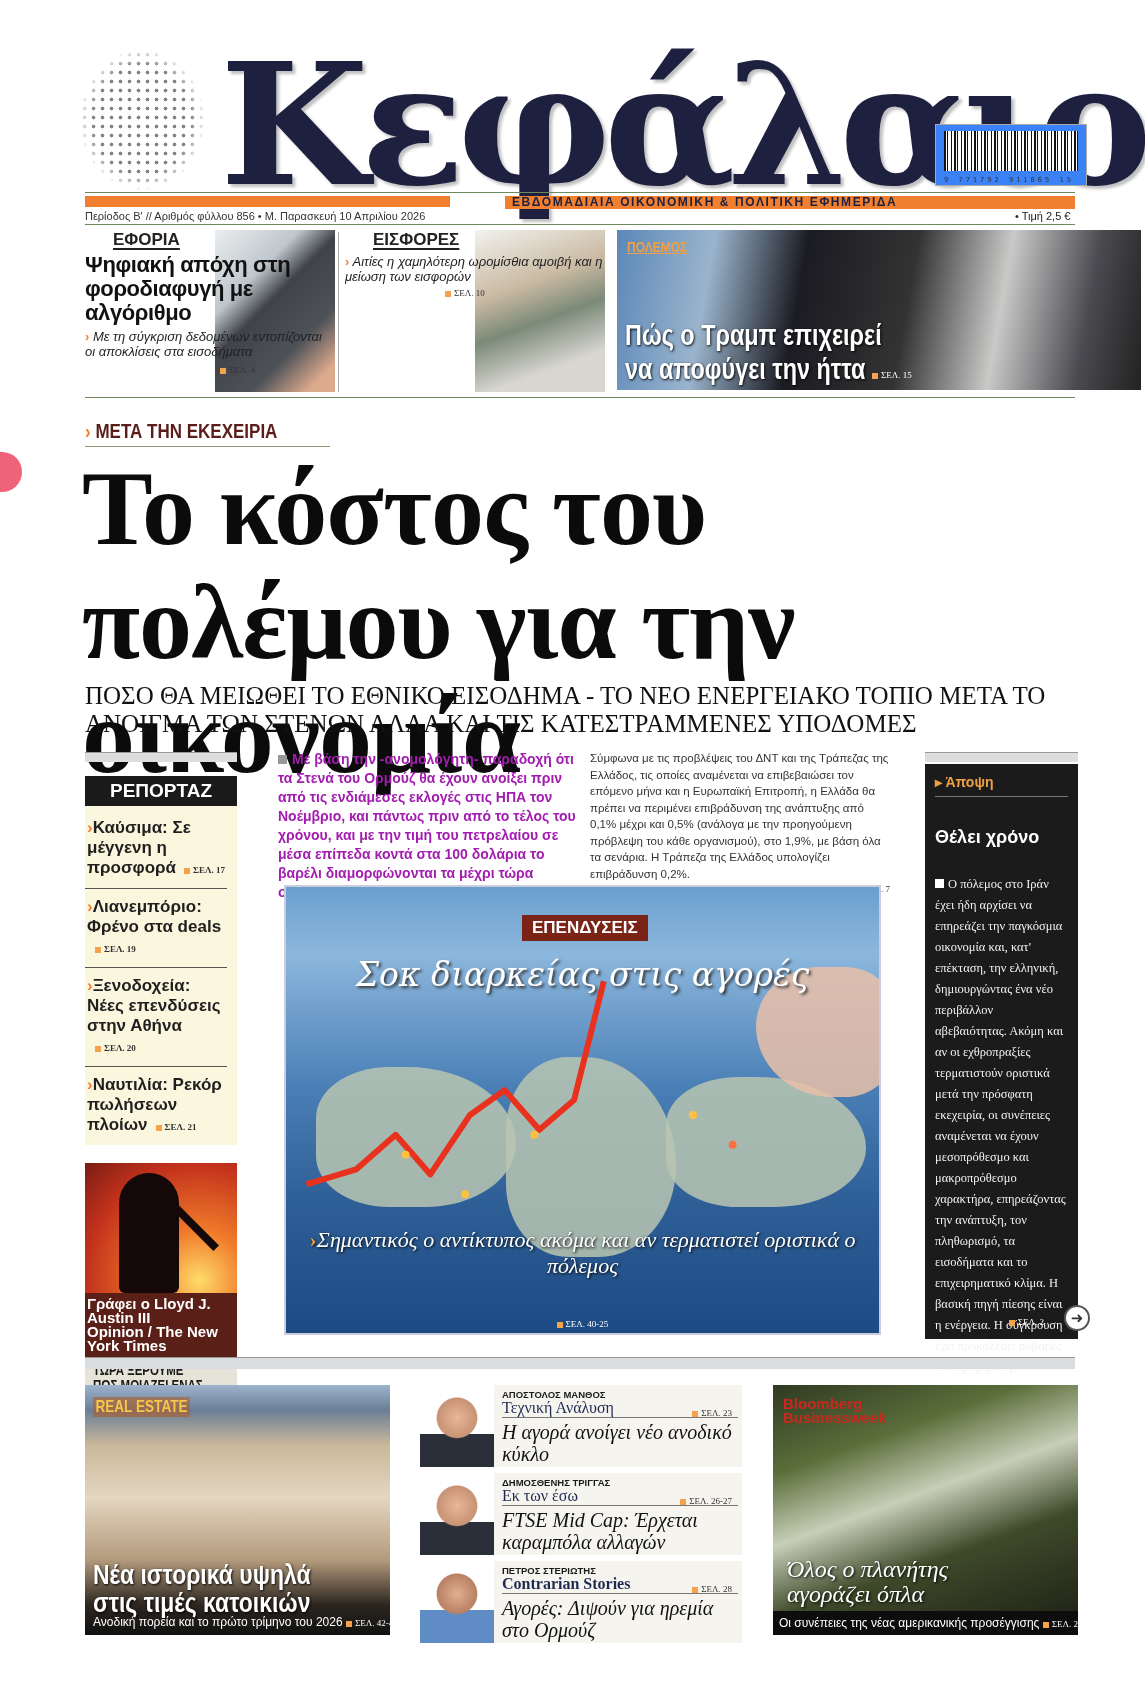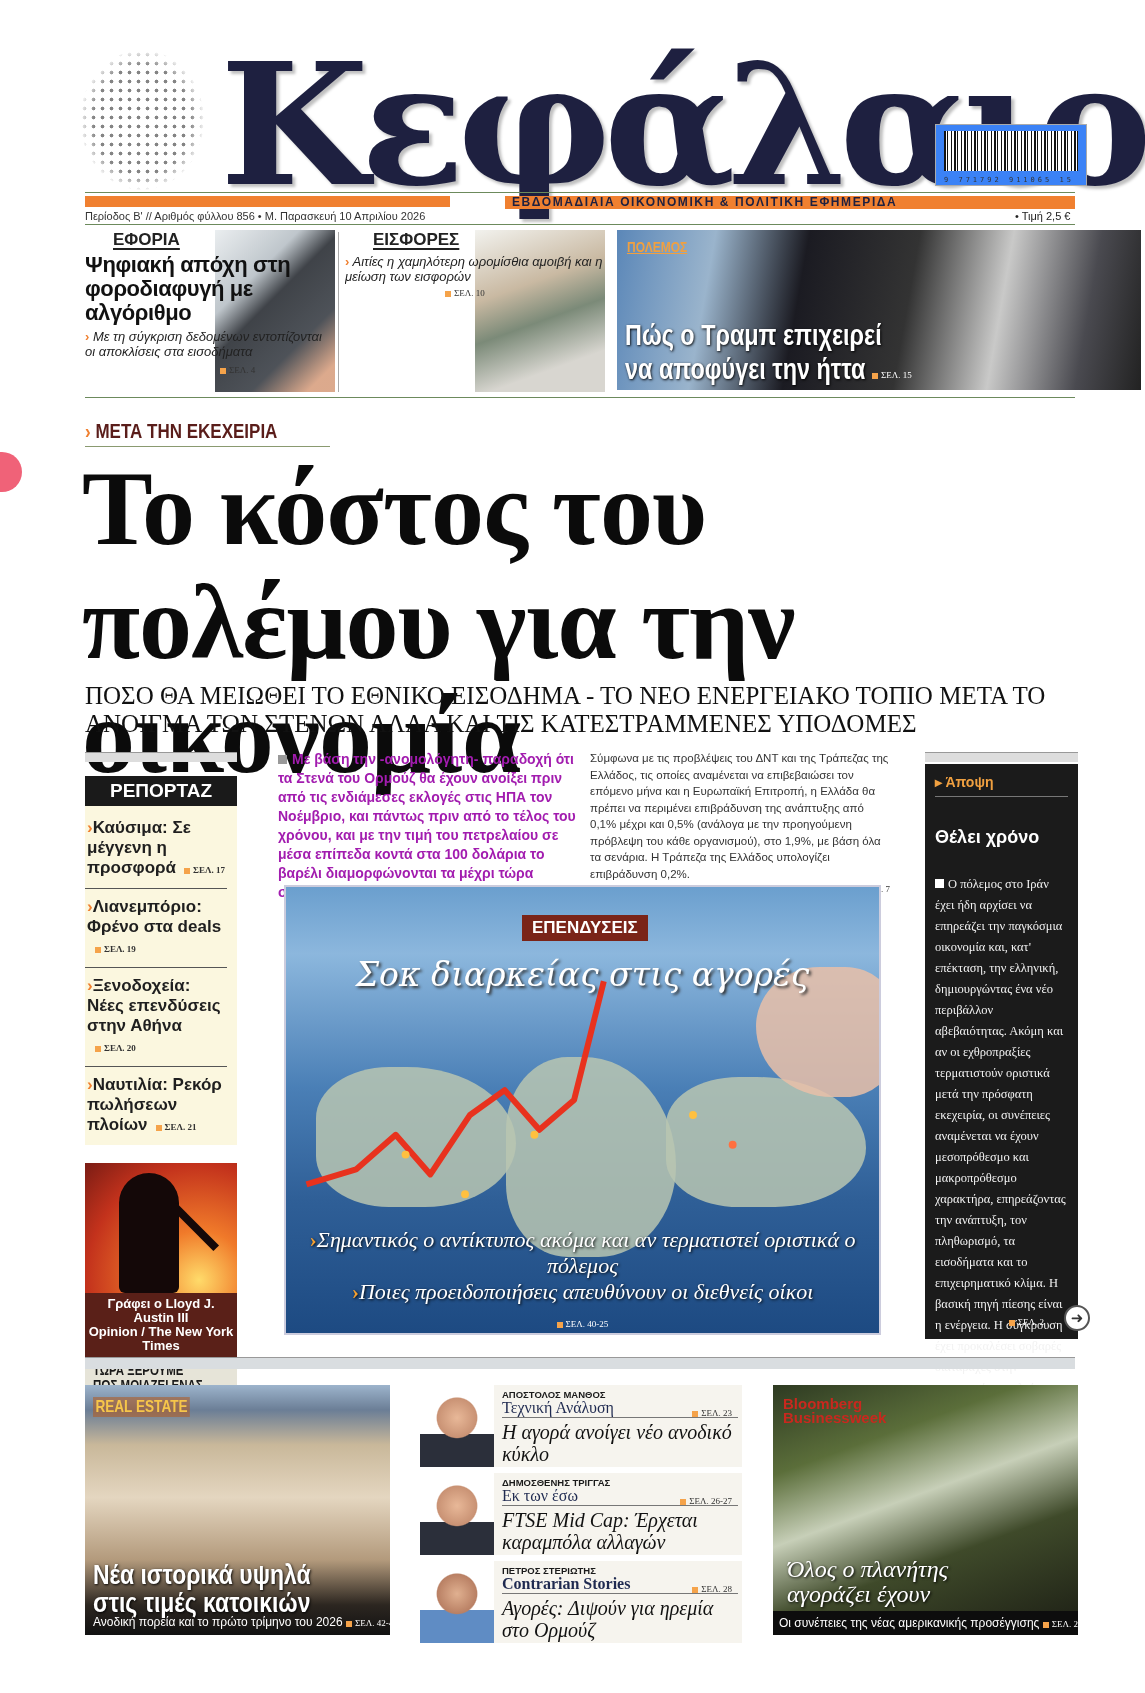--- a/index.html
+++ b/index.html
@@ -56,21 +56,21 @@
   .rep-head { margin-top: 14px; background: #1a1a1a; color: #fff; text-align: center; font-weight: bold; font-size: 19px; padding: 4px 0; }
   .rep-list { background: #fbf7df; padding: 4px 0 0; }
   .rep-item { padding: 8px 0 8px 2px; border-bottom: 1px solid #555; margin: 0 10px 0 0; }
   .rep-item:last-child { border-bottom: none; }
   .rep-item .t { font-size: 17px; line-height: 20px; font-weight: bold; color: #1f1f1f; }
   .rep-item .t .arrow { color: #f08030; }
   .rep-item .pg { margin-left: 8px; }
   .soldier { margin-top: 0; height: 130px; background: radial-gradient(ellipse at 75% 90%, #ffdb6a 0%, #f07a2a 30%, #c3321c 70%, #7a1c14 100%); position: relative; overflow: hidden; }
   .soldier .sil { position: absolute; left: 34px; top: 10px; width: 60px; height: 120px; background: #140808; border-radius: 30px 30px 6px 6px; }
   .soldier .gun { position: absolute; left: 80px; top: 60px; width: 60px; height: 8px; background: #140808; transform: rotate(45deg); }
-  .byline-box { background: #5a2018; color: #fff; text-align: center; font-size: 13px; font-weight: bold; padding: 4px 2px; line-height: 14px; }
+  .byline-box { background: #5a2018; color: #fff; font-size: 15px; font-weight: bold; padding: 4px 2px; line-height: 14px; }
   .opinion-box { background: #e6e4d8; padding: 6px 8px; }
   .opinion-box .t { font-size: 14px; font-weight: bold; line-height: 15px; color: #1a1a1a; transform: scaleX(.82); transform-origin: left; }
 
   .col-mid1 { left: 278px; top: 750px; width: 300px; }
   .col-mid1 p { font-size: 14px; line-height: 19px; font-weight: bold; color: #a21caf; }
   .sq { display: inline-block; width: 9px; height: 9px; background: #999; margin-right: 5px; }
   .col-mid2 { left: 590px; top: 750px; width: 300px; }
   .col-mid2 p { font-size: 11.5px; line-height: 16.5px; color: #333; }
   .col-mid2 .pg { display: block; text-align: right; margin-top: 2px; }
 
@@ -219,21 +219,20 @@
     <circle cx="120" cy="270" r="4" fill="#ffc040"></circle>
       <circle cx="250" cy="250" r="4" fill="#ffc040"></circle>
       <circle cx="410" cy="230" r="4" fill="#ffc040"></circle>
       <circle cx="450" cy="260" r="4" fill="#ff7040"></circle>
       <circle cx="180" cy="310" r="4" fill="#ffc040"></circle>
   </svg>
   <div class="kick">ΕΠΕΝΔΥΣΕΙΣ</div>
   <div class="title">Σοκ διαρκείας στις αγορές</div>
   <div class="bullets">
     <div><span class="arrow">›</span><span>Σημαντικός ο αντίκτυπος ακόμα και αν τερματιστεί οριστικά ο πόλεμος</span></div>
-    <div><span class="arrow">›</span><span>Ποιες προειδοποιήσεις απευθύνουν οι διεθνείς οίκοι</span></div>
   </div>
   <div class="pg">ΣΕΛ. 40-25</div>
 </div>
 
 <div class="abs col-right">
   <div class="grayrule"></div>
   <div class="op-box">
     <div class="op-kick"><span>▸</span> <span>Άποψη</span></div>
     <div class="op-title">Θέλει χρόνο</div>
     <div class="op-text"><span class="wsq"></span><span>Ο πόλεμος στο Ιράν έχει ήδη αρχίσει να επηρεάζει την παγκόσμια οικονομία και, κατ' επέκταση, την ελληνική, δημιουργώντας ένα νέο περιβάλλον αβεβαιότητας. Ακόμη και αν οι εχθροπραξίες τερματιστούν οριστικά μετά την πρόσφατη εκεχειρία, οι συνέπειες αναμένεται να έχουν μεσοπρόθεσμο και μακροπρόθεσμο χαρακτήρα, επηρεάζοντας την ανάπτυξη, τον πληθωρισμό, τα εισοδήματα και το επιχειρηματικό κλίμα. Η βασική πηγή πίεσης είναι η ενέργεια. Η σύγκρουση έχει προκαλέσει σοβαρές διαταραχές στην προσφορά πετρελαίου και φυσικού αερίου, οδηγώντας σε απότομη αύξηση των τιμών. Η τιμή του πετρελαίου</span></div>
@@ -272,15 +271,15 @@
     <div class="col"><span style="font-weight:bold;">Contrarian Stories</span><span class="pg">ΣΕΛ. 28</span></div>
     <div class="head">Αγορές: Διψούν για ηρεμία στο Ορμούζ</div>
   </div>
 </div>
 
 <div class="abs bb-box">
   <div class="logo-bb">
     <div>Bloomberg</div>
     <div>Businessweek</div>
   </div>
-  <div class="title" style="width:200px;">Όλος ο πλανήτης αγοράζει έχουν</div>
+  <div class="title" style="width:200px;">Όλος ο πλανήτης αγοράζει όπλα</div>
   <div class="sub"><span>Οι συνέπειες της νέας αμερικανικής προσέγγισης</span> <span class="pg">ΣΕΛ. 22</span></div>
 </div>
 
 </body></html>

